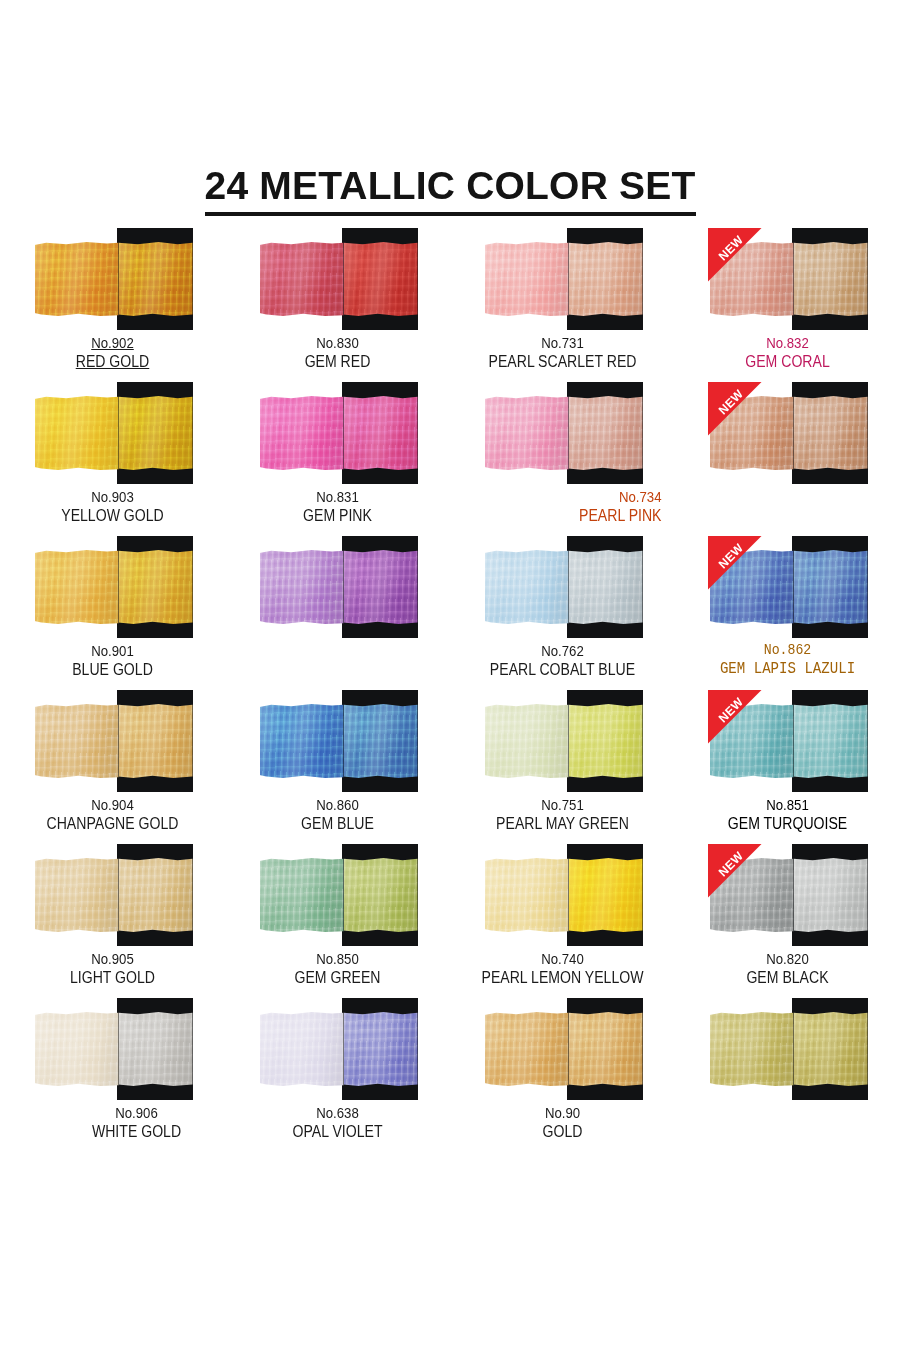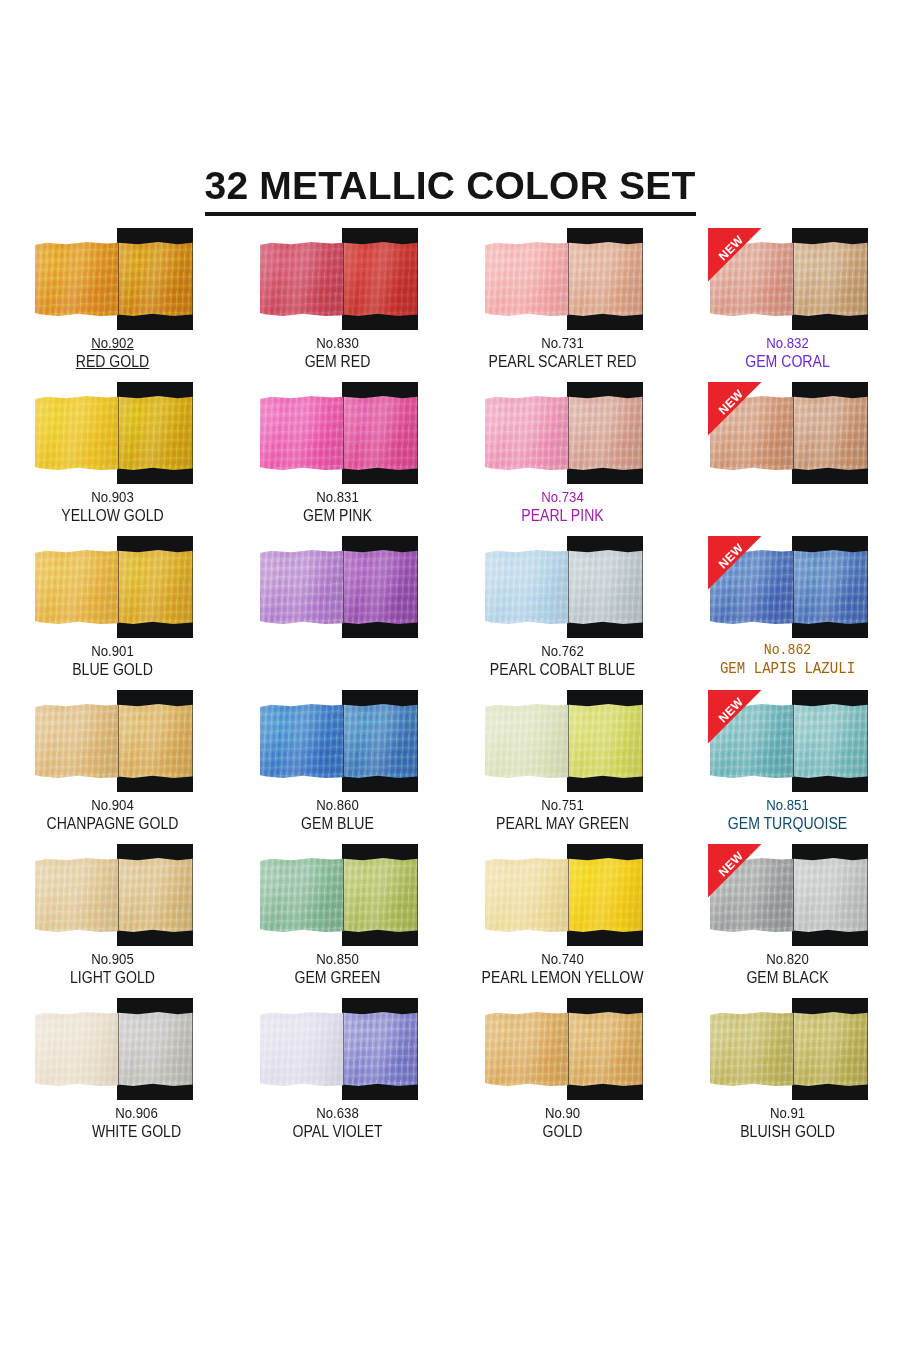--- a/index.html
+++ b/index.html
@@ -189,21 +189,21 @@
     transform:scaleX(.88);
     white-space:nowrap;
   }
 </style>
 </head>
 <body>
 
 <div id="page">
 
   <div class="title-wrap">
-    <h1 class="title">32 METALLIC COLOR SET</h1>
+    <h1 class="title">24 METALLIC COLOR SET</h1>
   </div>
 
   <div class="grid" id="grid">
       <div class="row">
         <div class="cell">
           <div class="swatch">
             <div class="blackcard" style="background: rgb(17, 18, 20);"></div>
             <div class="band">
               <div class="half left" style="background: rgb(224, 154, 46);">
                 <span class="tex"></span>
@@ -269,21 +269,21 @@
               <div class="half right" style="background: rgb(205, 171, 133);">
                 <span class="tex"></span>
                 <span class="sheen"></span>
               </div>
             </div>
             <div class="new-badge">
               <span class="tri" style="background: rgb(232, 36, 42);"></span>
               <span class="lbl">NEW</span>
             </div>
           </div>
-          <div class="caption" style="color: #6d28d9;">
+          <div class="caption" style="color: #be185d;">
             <span class="code">No.832</span>
             <span class="name">GEM CORAL</span>
           </div>
         </div>
       </div>
       <div class="row">
         <div class="cell">
           <div class="swatch">
             <div class="blackcard" style="background: rgb(17, 18, 20);"></div>
             <div class="band">
@@ -328,21 +328,21 @@
               <div class="half left" style="background: rgb(239, 162, 192);">
                 <span class="tex"></span>
                 <span class="sheen"></span>
               </div>
               <div class="half right" style="background: rgb(216, 169, 155);">
                 <span class="tex"></span>
                 <span class="sheen"></span>
               </div>
             </div>
           </div>
-          <div class="caption" style="color: #a21caf;">
+          <div class="caption" style="color: #c2410c; text-align: right;">
             <span class="code">No.734</span>
             <span class="name">PEARL PINK</span>
           </div>
         </div>
         <div class="cell">
           <div class="swatch">
             <div class="blackcard" style="background: rgb(17, 18, 20);"></div>
             <div class="band">
               <div class="half left" style="background: rgb(212, 161, 132);">
                 <span class="tex"></span>
@@ -507,21 +507,21 @@
               <div class="half right" style="background: rgb(137, 194, 196);">
                 <span class="tex"></span>
                 <span class="sheen"></span>
               </div>
             </div>
             <div class="new-badge">
               <span class="tri" style="background: rgb(232, 36, 42);"></span>
               <span class="lbl">NEW</span>
             </div>
           </div>
-          <div class="caption" style="color: #0c4a6e; text-align: center;">
+          <div class="caption" style="color: #000000; text-align: center;">
             <span class="code">No.851</span>
             <span class="name">GEM TURQUOISE</span>
           </div>
         </div>
       </div>
       <div class="row">
         <div class="cell">
           <div class="swatch">
             <div class="blackcard" style="background: rgb(17, 18, 20);"></div>
             <div class="band">
@@ -667,21 +667,17 @@
               <div class="half left" style="background: rgb(201, 191, 115);">
                 <span class="tex"></span>
                 <span class="sheen"></span>
               </div>
               <div class="half right" style="background: rgb(196, 185, 104);">
                 <span class="tex"></span>
                 <span class="sheen"></span>
               </div>
             </div>
           </div>
-          <div class="caption" style="color: rgb(27, 27, 27);">
-            <span class="code">No.91</span>
-            <span class="name">BLUISH GOLD</span>
-          </div>
         </div>
       </div>
     </div>
 
 </div>
 
 </body></html>

